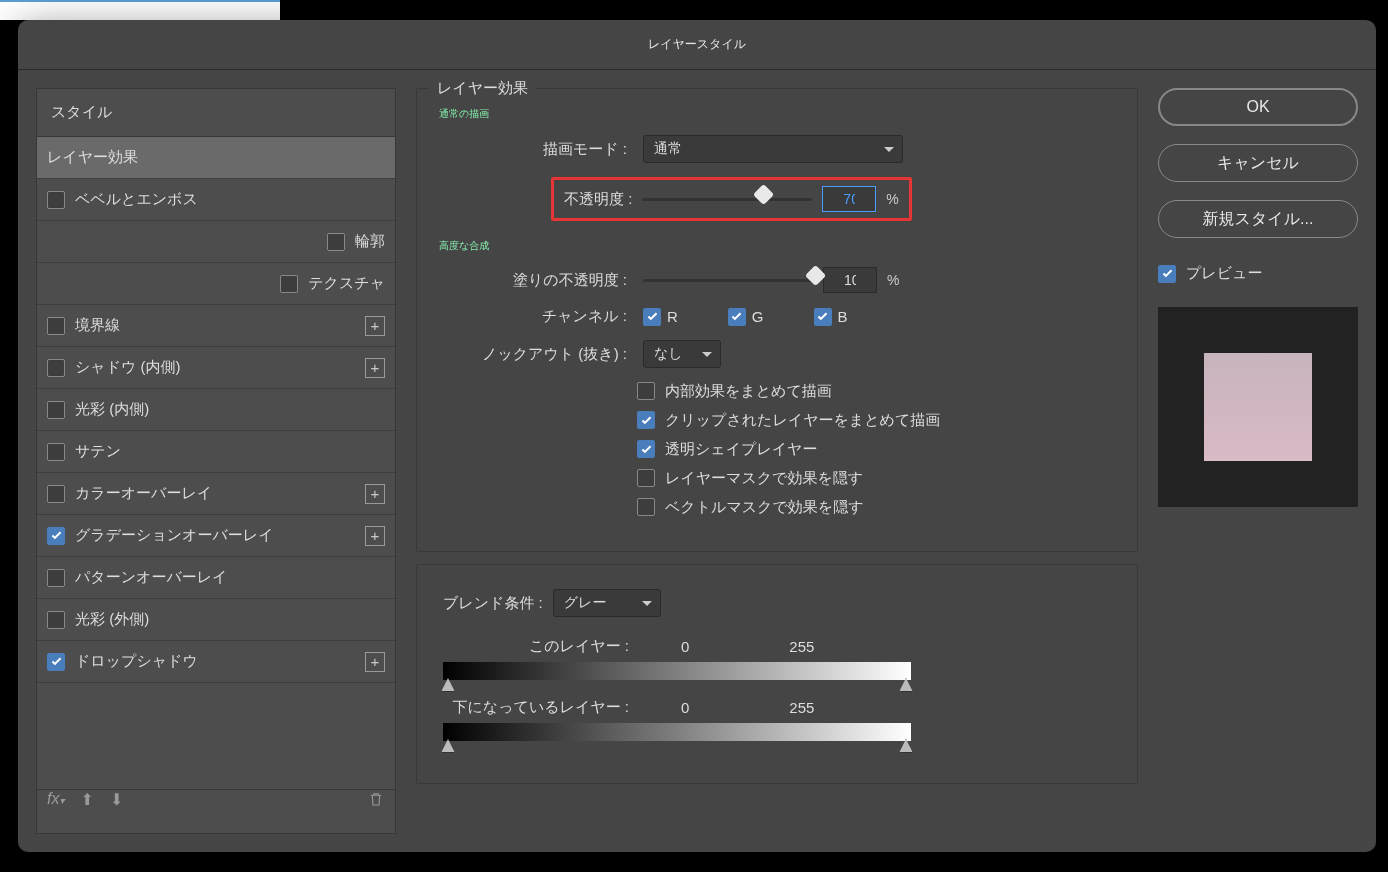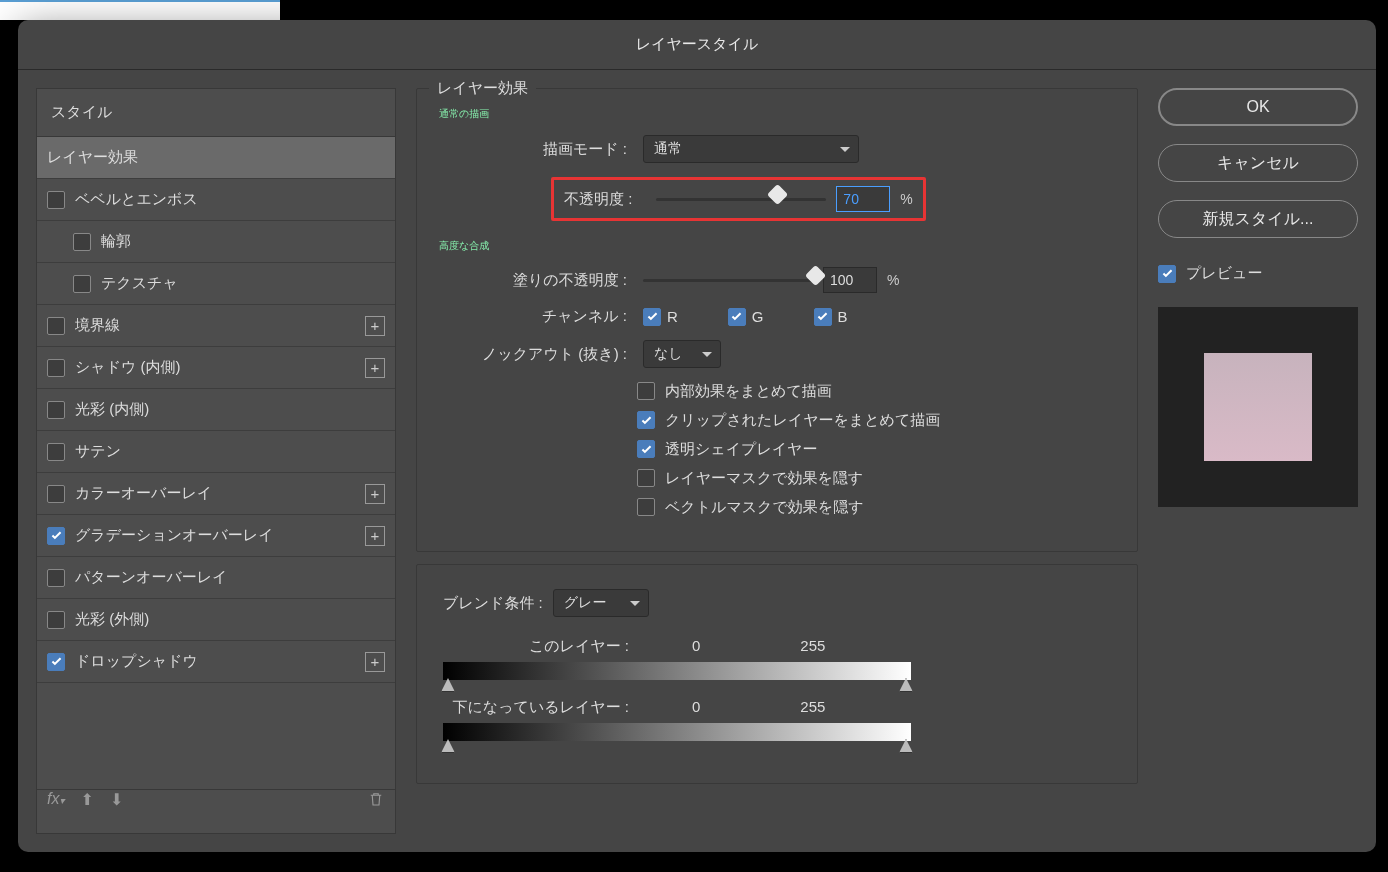--- a/index.html
+++ b/index.html
@@ -1,27 +1,27 @@
 <!DOCTYPE html>
 <html><head>
 <meta charset="utf-8">
 <style>
 * { margin:0; padding:0; box-sizing:border-box; font-family:"Hiragino Kaku Gothic Pro","Meiryo",sans-serif; -webkit-font-smoothing:antialiased; }
 body { background:#000; width:1388px; height:872px; overflow:hidden; position:relative; }
 .canvas-bg { position:absolute; left:0; top:0; width:280px; height:20px; background:#fff; border-top:2px solid #5a9fd4; }
 .dialog { position:absolute; left:18px; top:20px; width:1358px; height:832px; background:#454545; border-radius:10px; display:flex; flex-direction:column; box-shadow:0 10px 40px rgba(0,0,0,.5); }
-.titlebar { height:50px; display:flex; align-items:center; justify-content:center; color:#e8e8e8; font-size:15px; border-bottom:1px solid #2a2a2a; }
+.titlebar { height:50px; display:flex; align-items:center; justify-content:center; color:#e8e8e8; font-size:12px; border-bottom:1px solid #2a2a2a; }
 .dialog-body { flex:1; display:flex; padding:18px; gap:20px; }
 
 .left-panel { width:360px; background:#4d4d4d; display:flex; flex-direction:column; border:1px solid #383838; }
 .left-header { padding:14px 14px; color:#ddd; font-size:15px; border-bottom:1px solid #383838; }
 .style-list { flex:1; }
 .style-item { height:42px; display:flex; align-items:center; padding:0 10px; color:#ddd; font-size:15px; border-bottom:1px solid #3d3d3d; gap:10px; position:relative; }
 .style-item.selected { background:#6a6a6a; }
-.style-item.child { padding-left:36px; }
+.style-item.child { padding-left:36px;justify-content:flex-end; }
 .cb { width:18px; height:18px; border:1px solid #888; border-radius:2px; display:inline-flex; align-items:center; justify-content:center; background:#3d3d3d; flex:0 0 18px; }
 .cb.checked { background:#4a7dbb; border-color:#4a7dbb; }
 .cb.checked svg { display:block; }
 .cb svg { display:none; width:13px; height:13px; }
 .plus-btn { position:absolute; right:10px; width:20px; height:20px; border:1px solid #999; display:flex; align-items:center; justify-content:center; color:#ccc; font-size:15px; line-height:1; }
 .left-footer { height:44px; display:flex; align-items:flex-start; padding:0 10px; gap:16px; color:#888; border-top:1px solid #383838; }
 .left-footer .icon { font-size:16px; color:#999; }
 .left-footer .trash { margin-left:auto; }
 
 .center-panel { flex:1; display:flex; flex-direction:column; gap:12px; }
@@ -30,30 +30,30 @@
 .subgroup-title { color:#86efac; font-size:10px; margin-bottom:14px; }
 .row { display:flex; align-items:center; margin-bottom:14px; gap:10px; }
 .row-label { color:#ddd; font-size:15px; text-align:right; }
 .label-col { width:188px; text-align:right; margin-right:6px; }
 .dropdown { height:28px; background:#3a3a3a; border:1px solid #2a2a2a; border-radius:3px; color:#ddd; padding:0 26px 0 10px; font-size:14px; display:inline-flex; align-items:center; position:relative; }
 .dropdown::after { content:''; position:absolute; right:8px; top:11px; border:5px solid transparent; border-top-color:#ccc; }
 .slider-wrap { display:flex; align-items:center; gap:10px; }
 .slider { position:relative; width:170px; height:18px; }
 .slider .track { position:absolute; top:8px; left:0; right:0; height:3px; background:#333; border-radius:2px; }
 .slider .thumb { position:absolute; top:2px; width:15px; height:15px; background:#e8e8e8; border-radius:3px; transform:rotate(45deg) translate(-7px,0); }
-.num-input { width:54px; height:26px; background:#3a3a3a; border:1px solid #2a2a2a; color:#ddd; font-size:14px; padding:0 6px; }
+.num-input { width:54px; height:26px; background:#3a3a3a; border:1px solid #2a2a2a; color:#ddd; font-size:14px; padding:0 20px; }
 .pct { color:#ccc; font-size:14px; }
-.highlight-box { border:3px solid #e73434; padding:6px 10px; border-radius:2px; display:inline-flex; align-items:center; gap:24px; }
+.highlight-box { border:3px solid #e73434; padding:6px 10px; border-radius:2px; display:inline-flex; align-items:center; gap:10px; }
 .highlight-box .num-input { border:1px solid #4a9eff; color:#4a9eff; }
 .chan-cb { display:inline-flex; align-items:center; gap:6px; margin-right:40px; color:#ddd; font-size:15px; }
 .cb-row { display:flex; align-items:flex-start; gap:10px; color:#ddd; font-size:15px; margin-bottom:10px; margin-left:198px; }
 .blend-bar { position:relative; width:468px; height:18px; background:linear-gradient(to right,#000,#fff); margin-left:4px; margin-bottom:18px; }
 .blend-bar .handle { position:absolute; bottom:-12px; width:14px; height:14px; background:#bbb; border:1px solid #333; clip-path:polygon(50% 0,100% 100%,0 100%); }
 .blend-bar .h-left { left:-2px; } .blend-bar .h-right { right:-2px; }
-.blend-row-labels { display:flex; gap:23px; color:#ddd; font-size:15px; margin-bottom:6px; }
+.blend-row-labels { display:flex; align-items:center; gap:12px; color:#ddd; font-size:15px; margin-bottom:6px; }
 .blend-vals { display:inline-flex; gap:100px; margin-left:40px; }
 
 .right-panel { width:200px; display:flex; flex-direction:column; gap:18px; }
 .btn { height:38px; border:1px solid #888; border-radius:20px; background:transparent; color:#e8e8e8; font-size:16px; display:flex; align-items:center; justify-content:center; }
 .btn.primary { border-width:2px; font-weight:500; }
 .preview-row { display:flex; align-items:center; gap:10px; color:#ddd; font-size:15px; margin-top:8px; }
 .swatch-box { width:200px; height:200px; background:#222; display:flex; align-items:center; justify-content:center; margin-top:6px; }
 .swatch { width:108px; height:108px; background:linear-gradient(180deg,#c7b3bd 0%,#d9bac7 100%); }
 svg.check path { stroke:#fff; stroke-width:2.5; fill:none; }
 </style>
@@ -145,21 +145,21 @@
         </span>
       </div>
     </div>
 
     <div class="center-panel">
       <div class="group">
         <div class="group-title">レイヤー効果</div>
         <div class="subgroup-title">通常の描画</div>
         <div class="row">
           <span class="row-label label-col">描画モード :</span>
-          <span class="dropdown" style="width:216px">通常</span>
+          <span class="dropdown" style="width:260px">通常</span>
         </div>
         <div class="row">
           <span class="highlight-box" style="margin-left:112px">
             <span class="row-label">不透明度 :</span>
             <span class="slider-wrap">
               <span class="slider">
                 <span class="track"></span>
                   <span class="thumb" style="left:70%"></span>
               </span>
               <input class="num-input" value="70" style="">
@@ -237,21 +237,21 @@
             <div class="cb-row">
               <span class="cb"></span>
               <span>ベクトルマスクで効果を隠す</span>
             </div>
           </div>
       </div>
 
       <div class="group" style="padding-top:24px">
         <div class="row" style="margin-bottom:20px">
           <span class="row-label" style="margin-left:4px">ブレンド条件 :</span>
-          <span class="dropdown" style="width:96px">グレー</span>
+          <span class="dropdown" style="width:108px">グレー</span>
         </div>
         <div class="blend-row-labels">
           <span class="row-label" style="width:190px;text-align:right">このレイヤー :</span>
           <span class="blend-vals">
               <span>0</span>
               <span>255</span>
             </span>
         </div>
         <div class="blend-bar">
             <span class="handle h-left"></span>

